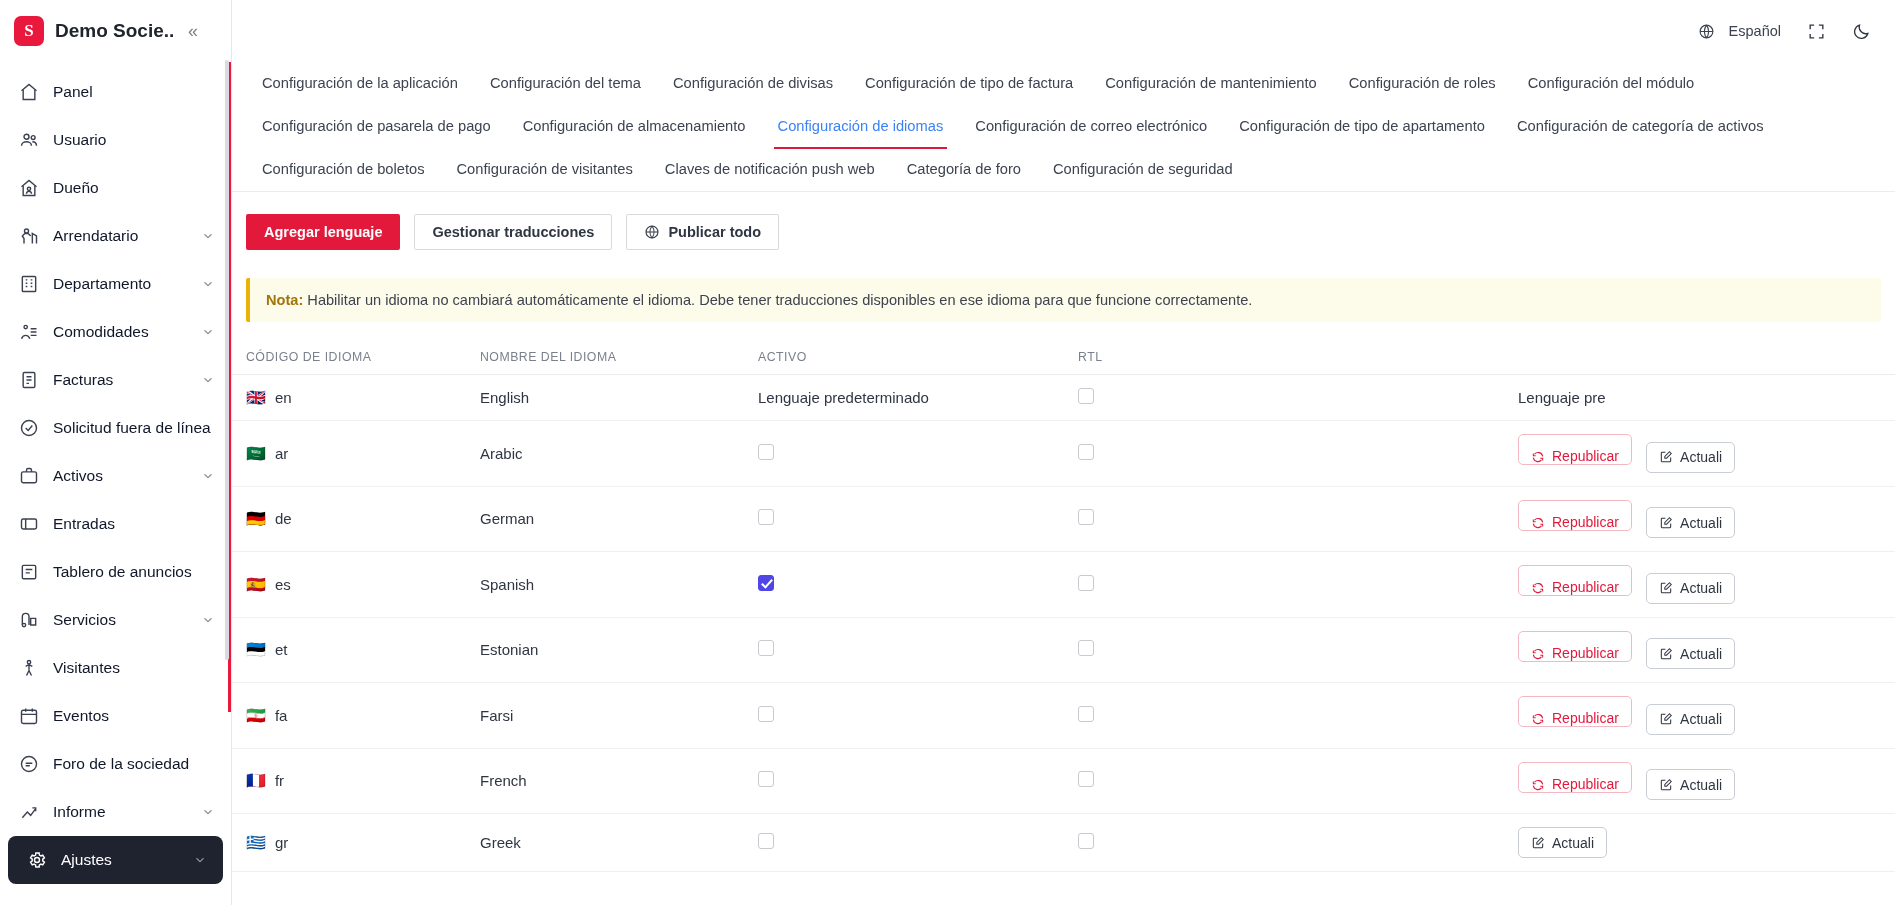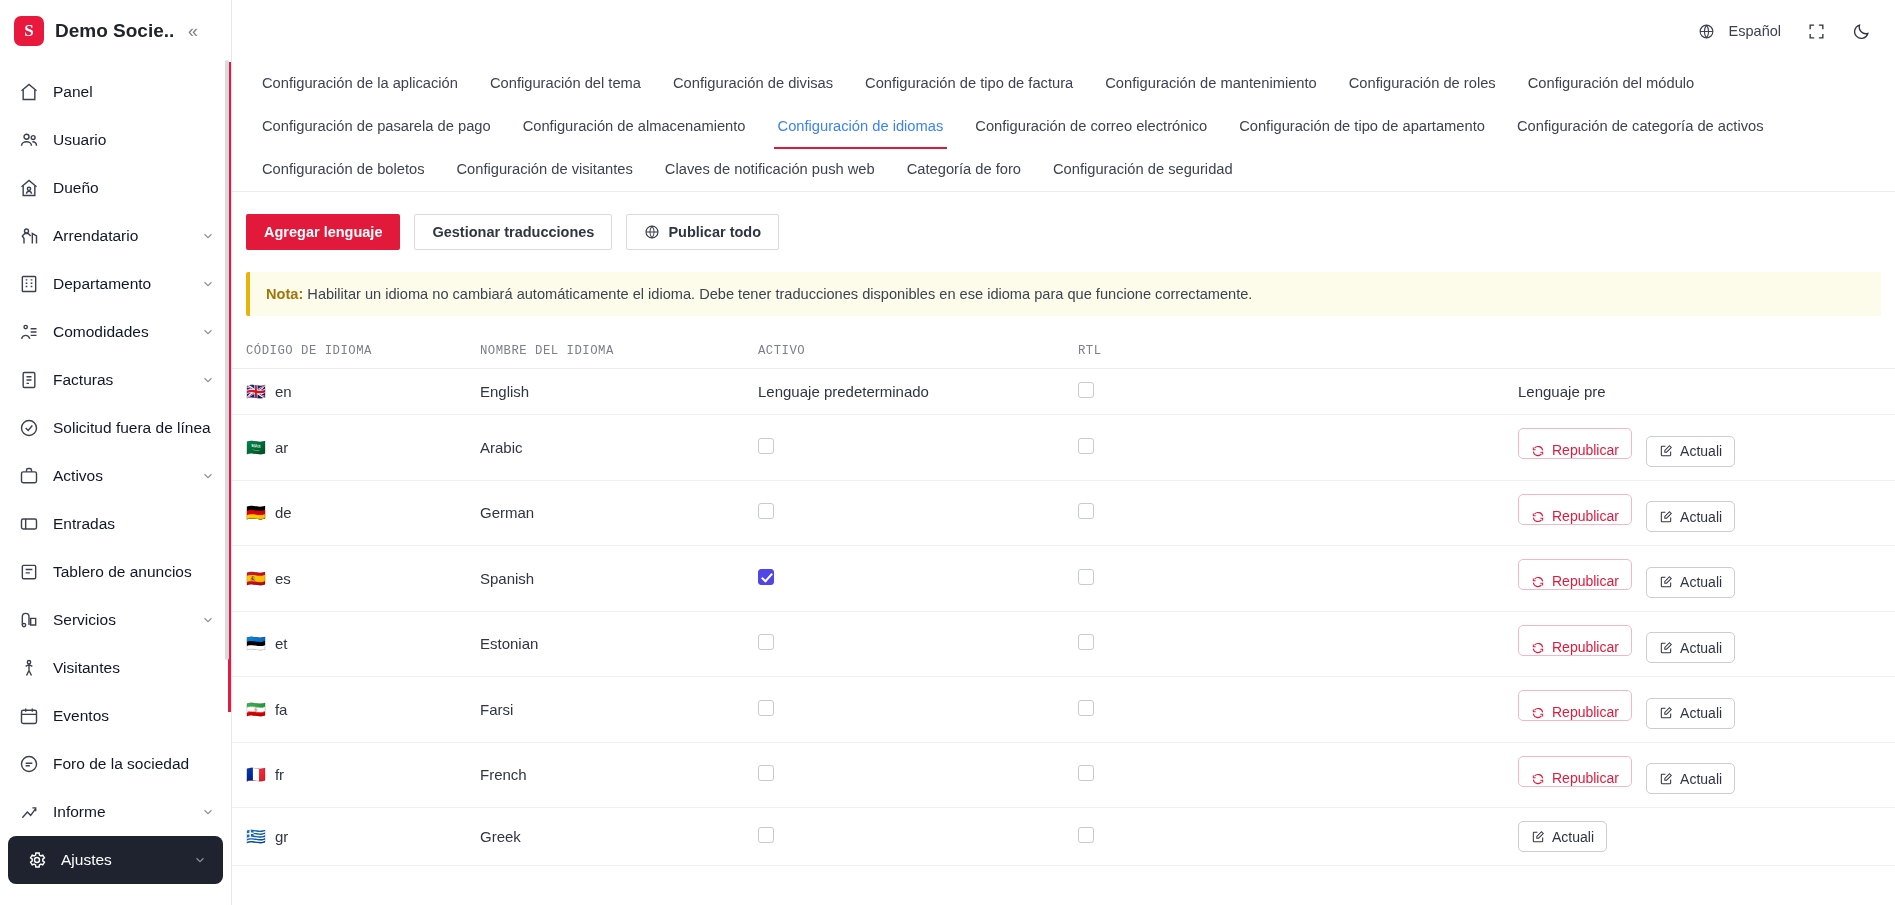--- a/index.html
+++ b/index.html
@@ -202,21 +202,21 @@
     background: #e3193c;
     color: #fff;
     font-weight: bold;
   }
   .btn-outline {
     border: 1px solid #d8dade;
     color: #2f3542;
     font-weight: bold;
   }
   .note {
-    margin: 22px 14px 0 14px;
+    margin: 28px 14px 0 14px;
     background: #fdfbea;
     border-left: 4px solid #eab308;
     padding: 14px 16px;
     font-size: 14.6px;
     color: #3d4350;
     border-radius: 2px;
   }
   .note b { color: #a0760a; }
 
   
@@ -228,21 +228,20 @@
   .table thead th {
     text-align: left;
     font-size: 12.3px;
     letter-spacing: .04em;
     color: #7a808c;
     font-weight: normal;
     padding: 10px 8px 10px 0;
     border-bottom: 1px solid #ececef;
     background: #fff;
     text-transform: uppercase;
-    font-family: Liberation Mono, monospace;
   }
   .table tbody td {
     padding: 13px 8px 13px 0;
     border-bottom: 1px solid #f0f0f3;
     font-size: 15px;
     color: #2f3542;
     vertical-align: middle;
   }
   .col-code   { width: 248px; padding-left: 14px !important; }
   .col-name   { width: 278px; }

